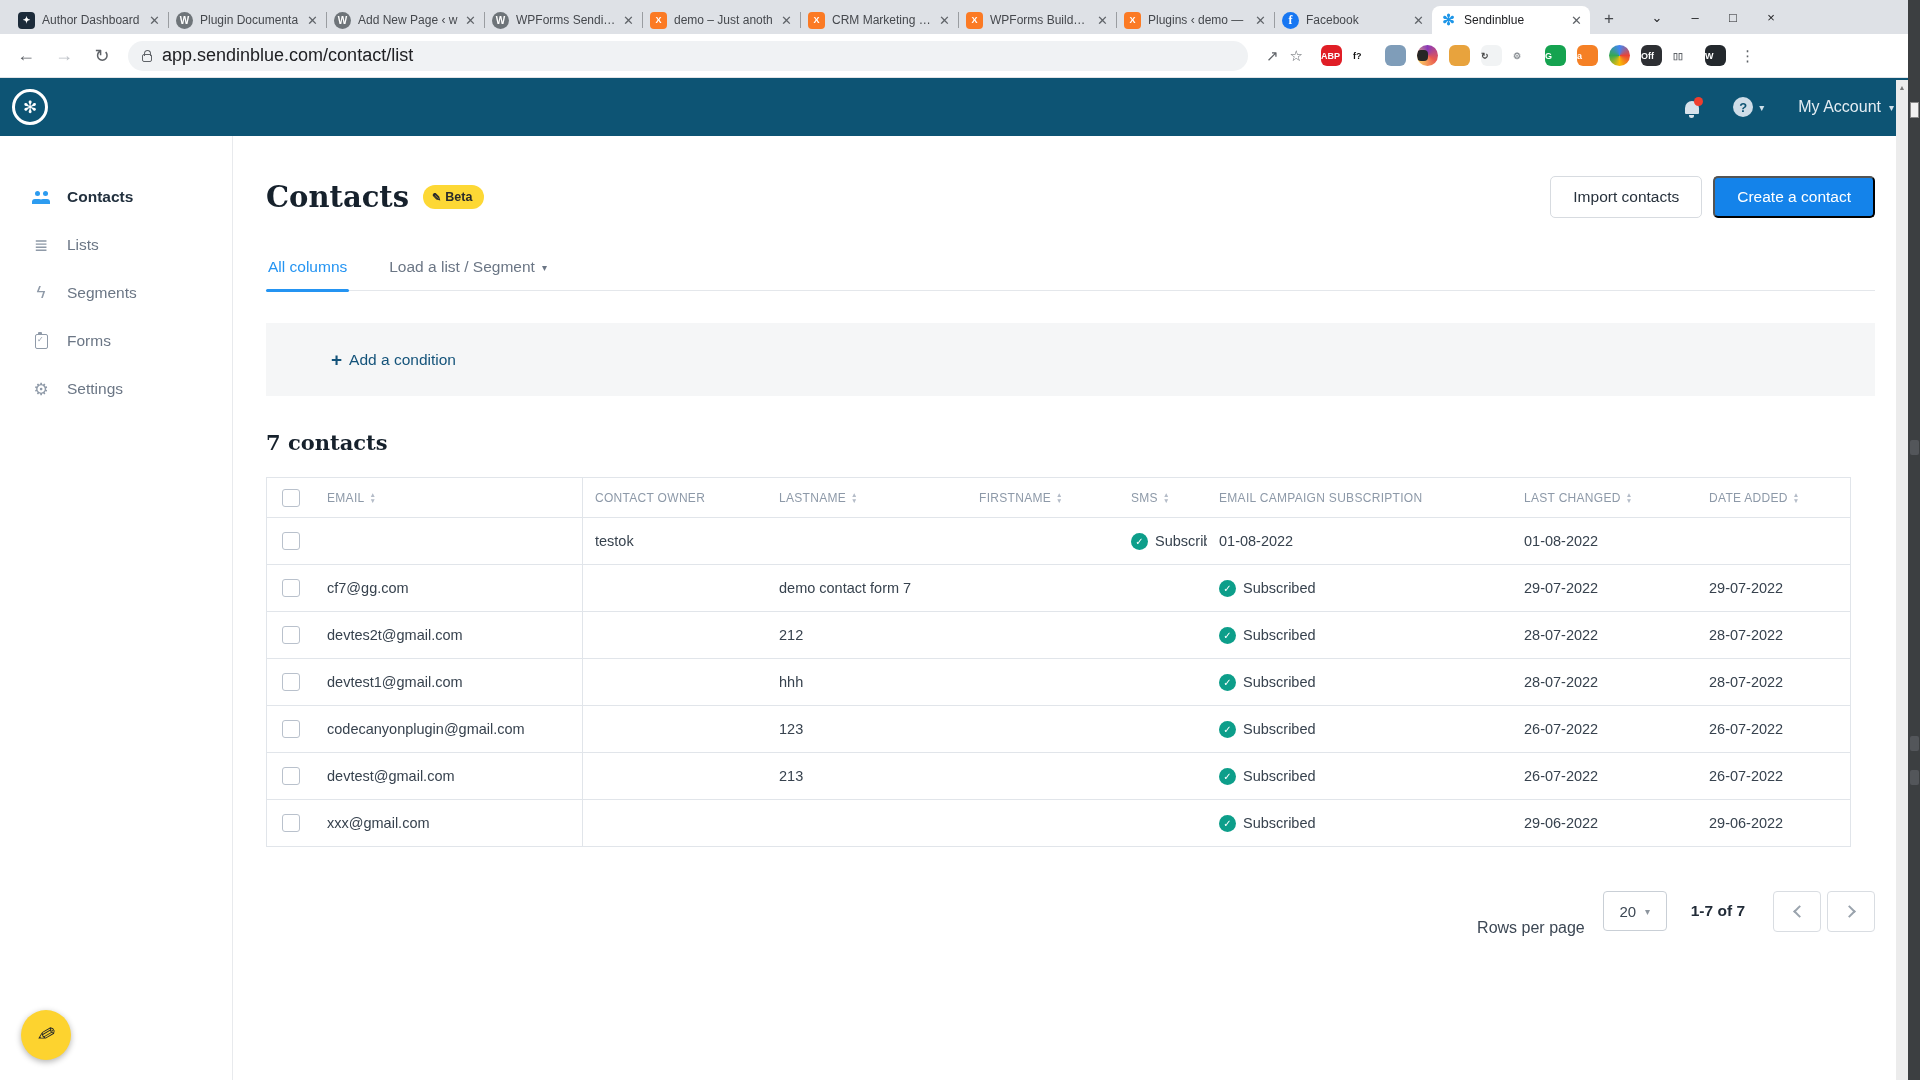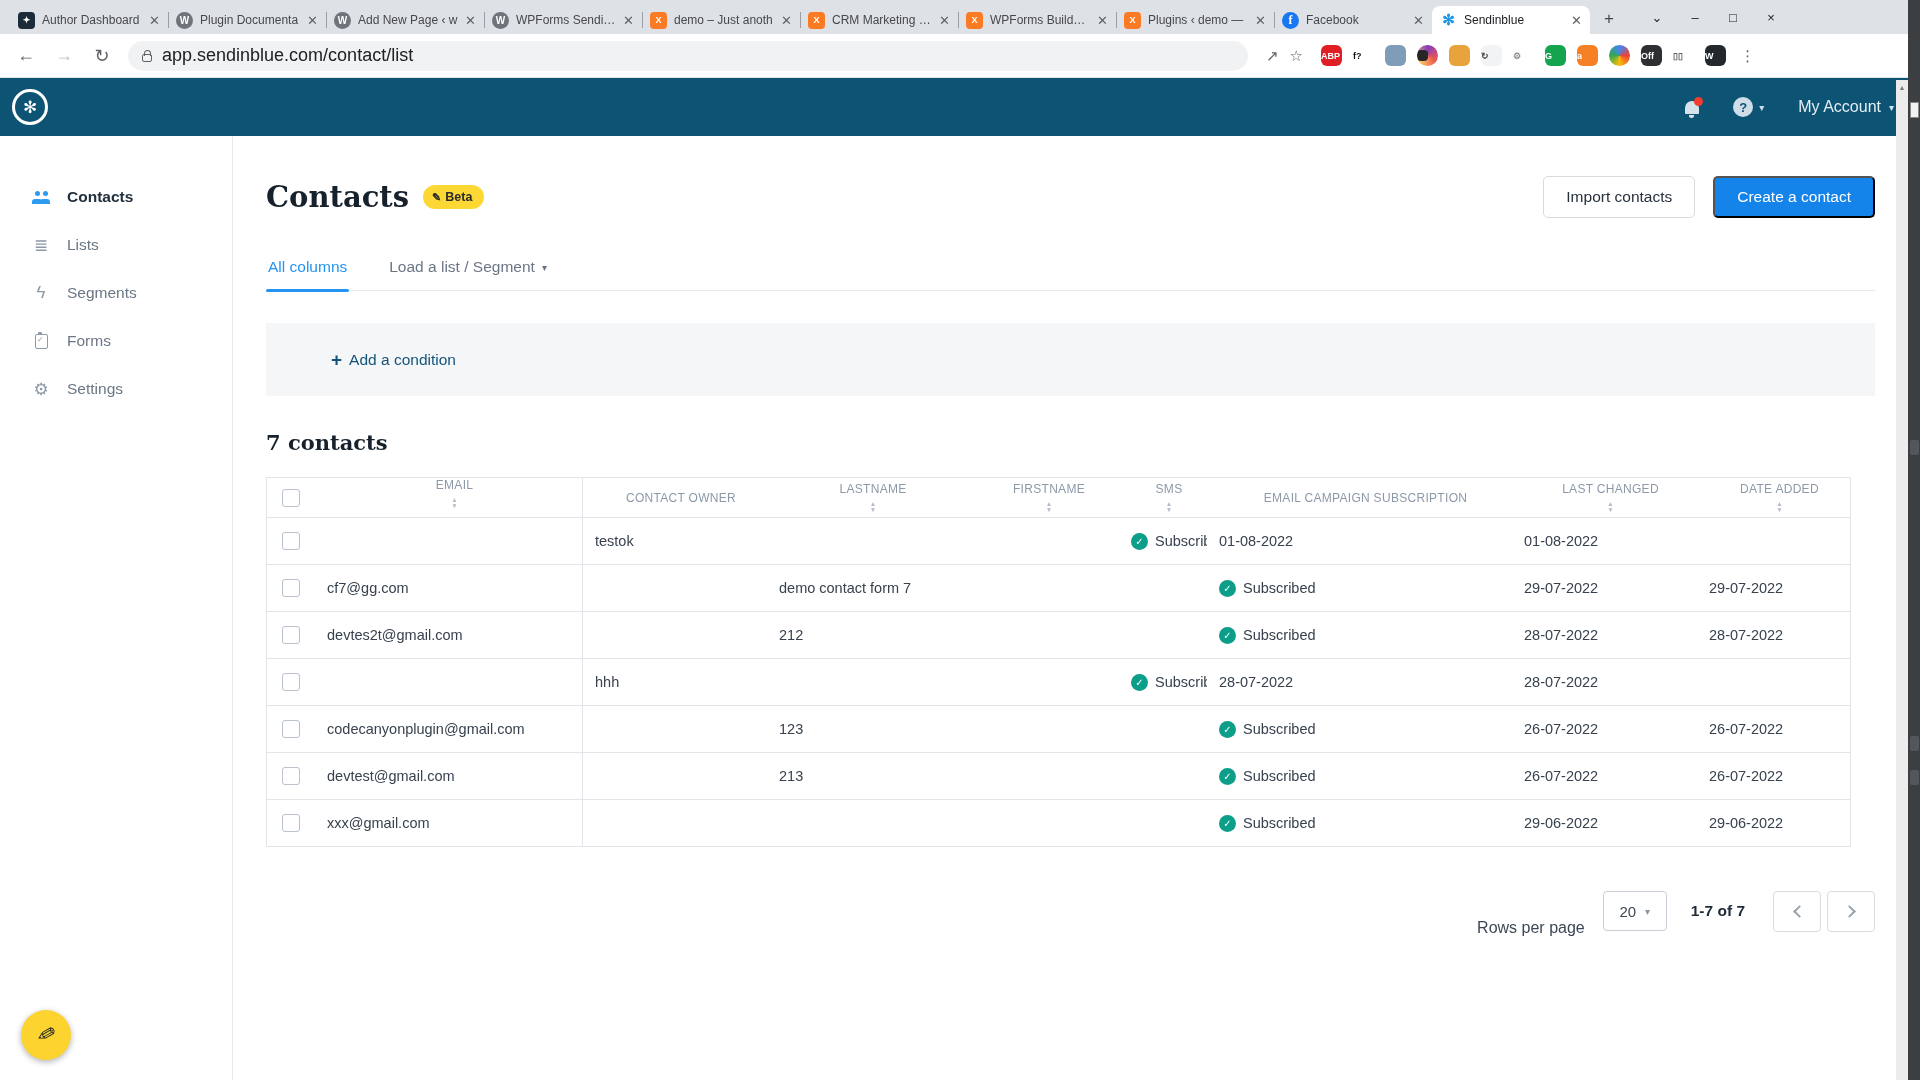--- a/index.html
+++ b/index.html
@@ -70,21 +70,21 @@
   .i-clip::before { content:""; position:absolute; top:-3px; left:2.5px; width:4px; height:3px; background:currentColor; border-radius:1px; }
   .i-clip::after { content:"✓"; position:absolute; top:0px; left:1.5px; font-size:8px; }
 
   .main { flex:1; padding:0 45px 0 33px; background:#fff; }
 
   
   .pagehead { margin-top:40px; display:flex; align-items:center; }
   .pagetitle { font-family:"DejaVu Serif", serif; font-weight:bold; font-size:29px; color:#16212c; }
   .beta { margin-left:14px; background:#fdd835; border-radius:14px; padding:5px 12px 5px 9px; font-size:12.5px; font-weight:bold; color:#2b2b2b; display:flex; align-items:center; gap:4px; }
   .beta .pen { font-size:11px; }
-  .headbtns { margin-left:auto; display:flex; gap:18px; }
+  .headbtns { margin-left:auto; display:flex; gap:11px; }
   .btn { height:42px; border-radius:5px; font-size:15.5px; display:flex; align-items:center; padding:0 22px; }
   .btn.ghost { background:#fff; border:1px solid #d7dbe0; color:#27313c; }
   .btn.primary { background:#1483ea; color:#fff; }
 
   
   .viewtabs { margin-top:30px; display:flex; gap:38px; border-bottom:1px solid #e4e7eb; }
   .viewtab { padding:10px 2px 14px; font-size:15.5px; color:#6b7685; display:flex; align-items:center; gap:7px; position:relative; }
   .viewtab.active { color:#2494f2; }
   .viewtab.active::after { content:""; position:absolute; left:0; right:0; bottom:-2px; height:3px; background:#2494f2; border-radius:2px; }
 
@@ -104,21 +104,21 @@
   .search input::placeholder { color:#9aa4b0; }
   .mag { width:9px; height:9px; border:2px solid #98a2ae; border-radius:50%; position:relative; flex:none; }
   .mag::after { content:""; position:absolute; width:2px; height:5px; background:#98a2ae; transform:rotate(-45deg); left:8px; top:7px; }
 
   
   .table { margin-top:22px; width:1585px; border:1px solid #e1e5ea; border-bottom:none; }
   .thead, .trow { display:grid; grid-template-columns:48px 268px 184px 200px 152px 88px 305px 185px 1fr; align-items:center; border-bottom:1px solid #e1e5ea; }
   .thead { height:40px; }
   .trow { height:47px; }
   .cell, .th { padding-left:12px; font-size:14.5px; color:#37424e; white-space:nowrap; overflow:hidden; }
-  .th { display:flex; align-items:center; gap:5px; font-size:12px; color:#8d99a8; letter-spacing:.3px;flex-direction:column; }
+  .th { display:flex; align-items:center; gap:5px; font-size:12px; color:#8d99a8; letter-spacing:.3px; }
   .thead > :nth-child(1), .trow > :nth-child(1) { padding-left:0; display:flex; justify-content:center; }
   .thead > :nth-child(2), .trow > :nth-child(2) { border-right:1px solid #e1e5ea; height:100%; display:flex; align-items:center; }
   .checkbox { width:18px; height:18px; border:1.5px solid #b9c1cc; border-radius:3px; background:#fff; }
   .sort { display:inline-flex; flex-direction:column; line-height:6px; font-size:6.5px; color:#b4bcc8; }
   .sort::before { content:"▲"; } .sort::after { content:"▼"; }
   .subcell { display:flex; align-items:center; gap:7px; }
   .subcheck { width:17px; height:17px; border-radius:50%; background:#0d9e8a; color:#fff; font-size:10px; display:flex; align-items:center; justify-content:center; flex:none; }
   .subcheck::before { content:"✓"; }
 
   
@@ -440,20 +440,21 @@
       <span class="subcheck"></span>
       <span>Subscribed</span>
     </div>
     <div class="cell">28-07-2022</div>
     <div class="cell">28-07-2022</div>
   </div>
             <div class="trow">
     <div>
                 <span class="checkbox"></span>
               </div>
+    <div class="cell">devtest1@gmail.com</div>
     <div class="cell"></div>
     <div class="cell">hhh</div>
     <div class="cell"></div>
     <div class="cell"></div>
     <div class="cell subcell">
       <span class="subcheck"></span>
       <span>Subscribed</span>
     </div>
     <div class="cell">28-07-2022</div>
     <div class="cell">28-07-2022</div>

